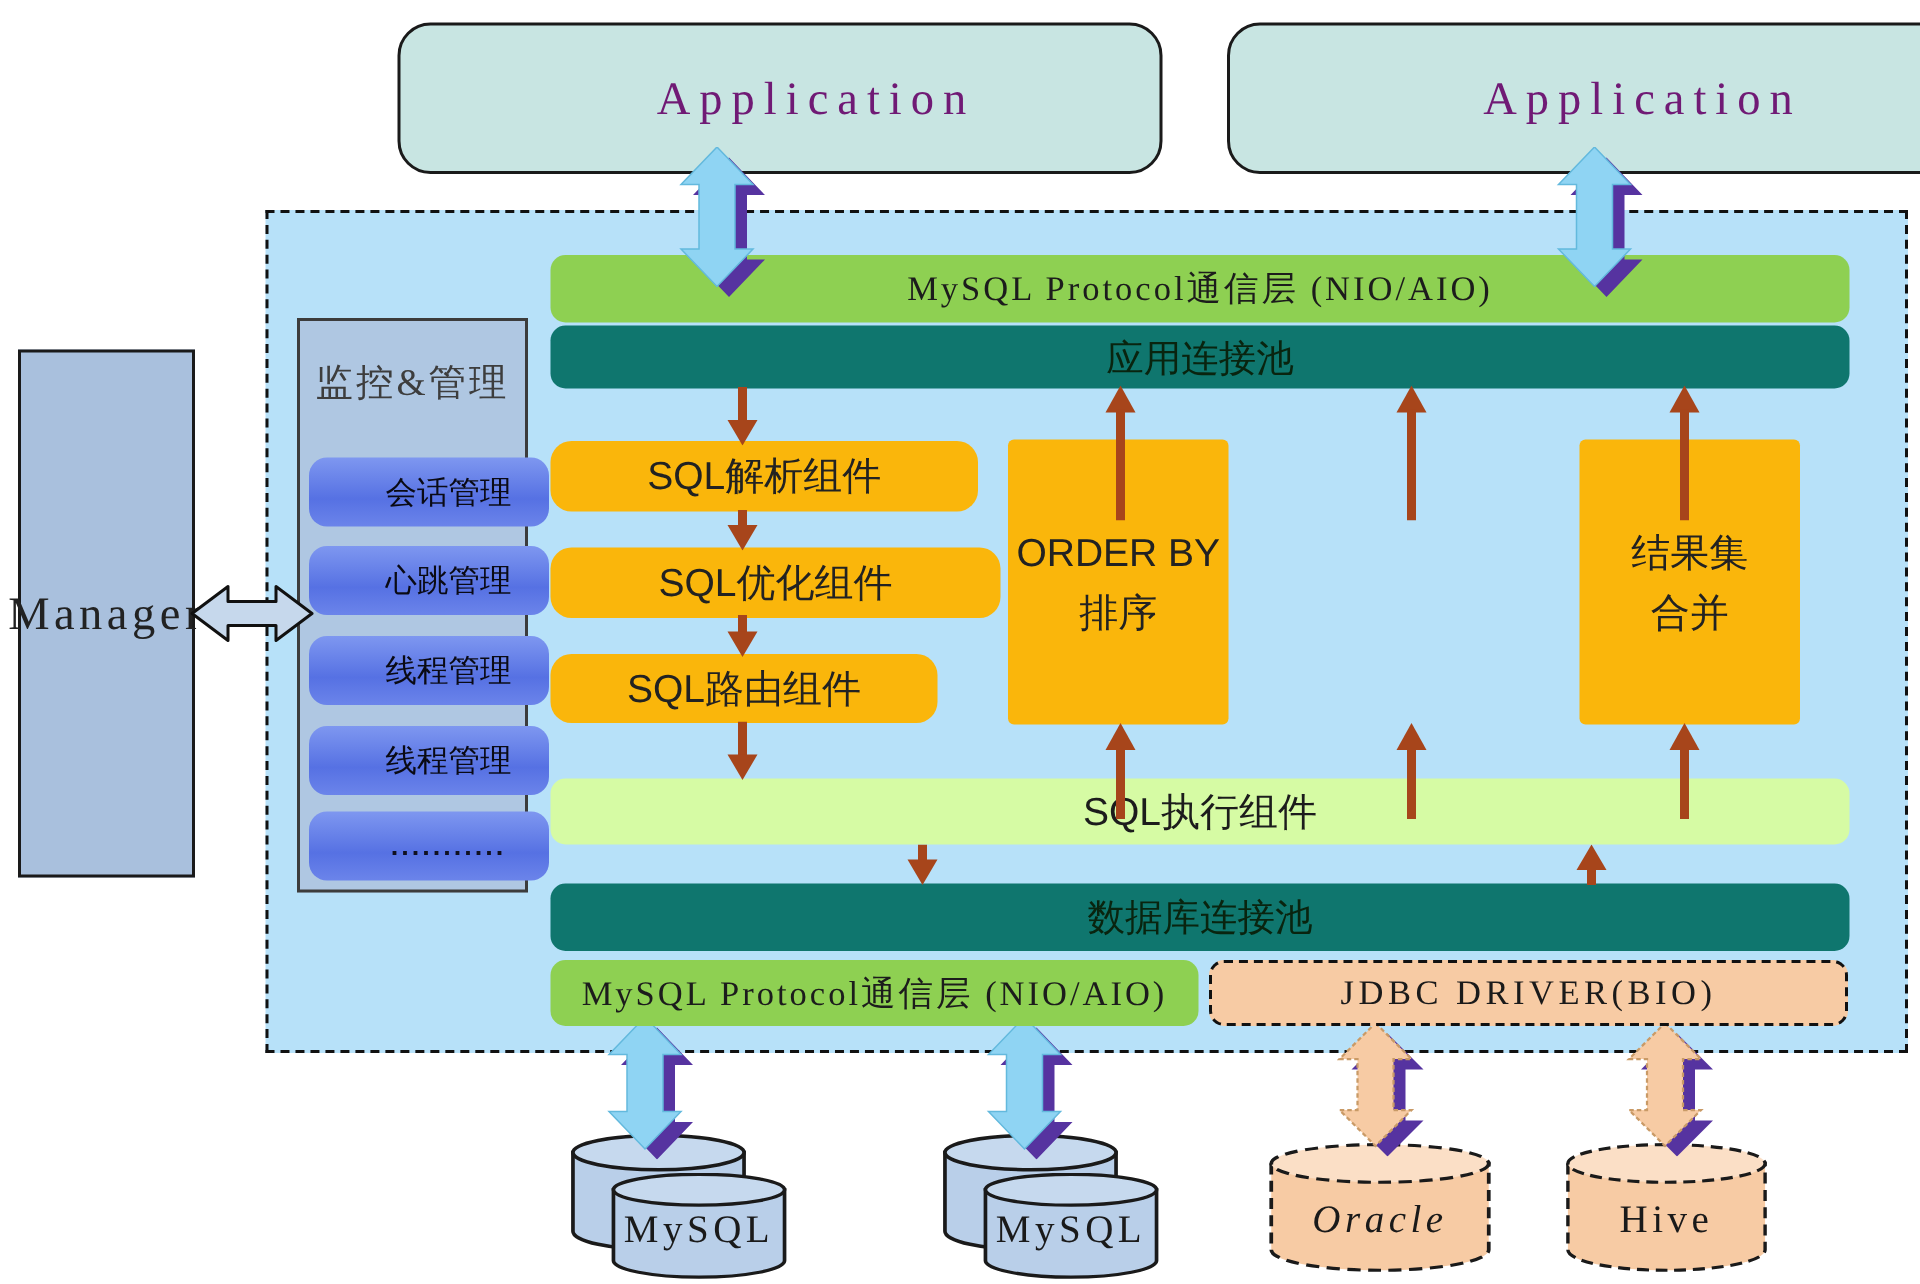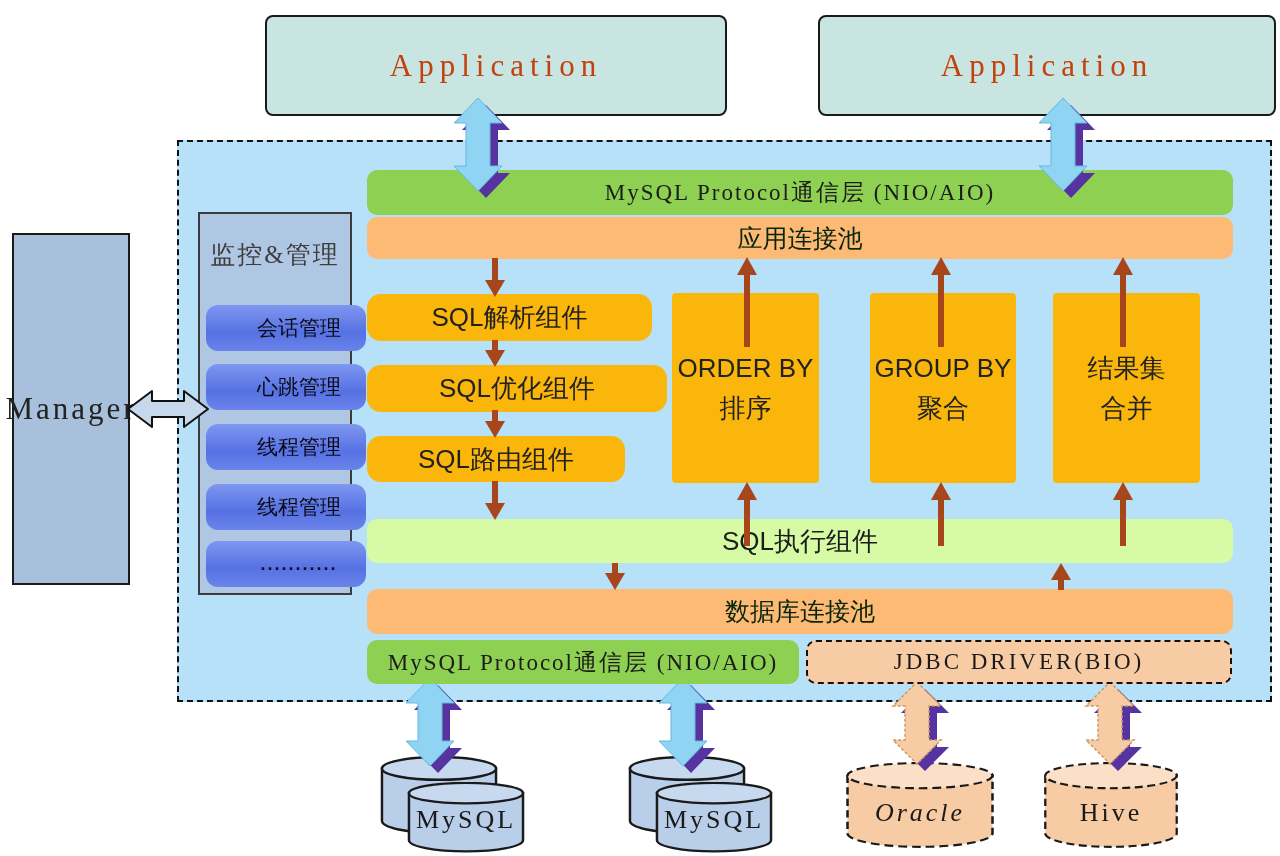--- a/index.html
+++ b/index.html
@@ -4,31 +4,31 @@
 <style>
   html,body{margin:0;padding:0;background:#ffffff;}
   .page{position:relative;width:1280px;height:856px;background:#ffffff;overflow:hidden;
         font-family:"Liberation Sans","DejaVu Sans",sans-serif;}
   .abs{position:absolute;}
   .serif{font-family:"Liberation Serif","DejaVu Serif",serif;}
   .sans{font-family:"Liberation Sans","DejaVu Sans",sans-serif;}
   .center{display:flex;align-items:center;justify-content:center;text-align:center;}
 
   
-  .app-box{background:#c8e5e2;border:2px solid #1a1a1a;border-radius:8px;
-           font-size:31px;letter-spacing:6px;color:#c2410c;z-index:2;}
+  .app-box{background:#c8e5e2;border:2px solid #1a1a1a;border-radius:22px;
+           font-size:31px;letter-spacing:6px;color:#701a75;z-index:2;padding-left:48px;}
 
   
   .main-container{left:177px;top:140px;width:1095px;height:562px;background:#b7e1f9;
                   border:2px dashed #111;box-sizing:border-box;z-index:0;}
 
   
   .bar{border-radius:10px;z-index:2;box-sizing:border-box;}
   .bar-light-green{background:#8ed052;color:#1c1c1c;font-size:23px;letter-spacing:2px;}
-  .bar-dark-green{background:#fdba74;color:#09240f;font-size:25px;}
+  .bar-dark-green{background:#0f766e;color:#09240f;font-size:25px;}
   .bar-pale-green{background:#d6fba4;color:#1c1c1c;font-size:26px;}
   .jdbc-box{background:#f7cba4;border:2px dashed #111;border-radius:10px;
             font-size:23px;letter-spacing:3px;color:#1a1a1a;z-index:3;box-sizing:border-box;}
 
   
   .manager-box{left:12px;top:233px;width:118px;height:352px;background:#a9c0dd;
                border:2px solid #1a1a1a;font-size:31px;letter-spacing:3px;color:#222;
                box-sizing:border-box;z-index:1;}
   .monitor-panel{left:198px;top:212px;width:154px;height:383px;background:#afc7e2;
                  border:2px solid #3c3c3c;box-sizing:border-box;z-index:1;}
@@ -77,24 +77,20 @@
   </svg>
 
   <div class="abs center orange-box sans" style="left:367px;top:294px;width:285px;height:47px;">SQL解析组件</div>
   <div class="abs center orange-box sans" style="left:367px;top:365px;width:300px;height:47px;">SQL优化组件</div>
   <div class="abs center orange-box sans" style="left:367px;top:436px;width:258px;height:46px;">SQL路由组件</div>
 
   <div class="abs center processor-box sans" style="left:672px;top:293px;width:147px;height:190px;">
     <span>ORDER BY</span>
     <span>排序</span>
   </div>
-  <div class="abs center processor-box sans" style="left:870px;top:293px;width:146px;height:190px;">
-    <span>GROUP BY</span>
-    <span>聚合</span>
-  </div>
   <div class="abs center processor-box sans" style="left:1053px;top:293px;width:147px;height:190px;">
     <span>结果集</span>
     <span>合并</span>
   </div>
 
   <div class="abs center bar bar-pale-green sans" style="left:367px;top:519px;width:866px;height:44px;">SQL执行组件</div>
   <div class="abs center bar bar-dark-green sans" style="left:367px;top:589px;width:866px;height:45px;">数据库连接池</div>
   <div class="abs center bar bar-light-green serif z3" style="left:367px;top:640px;width:432px;height:44px;">MySQL Protocol通信层 (NIO/AIO)</div>
   <div class="abs center jdbc-box serif" style="left:806px;top:640px;width:426px;height:44px;">JDBC DRIVER(BIO)</div>
 

